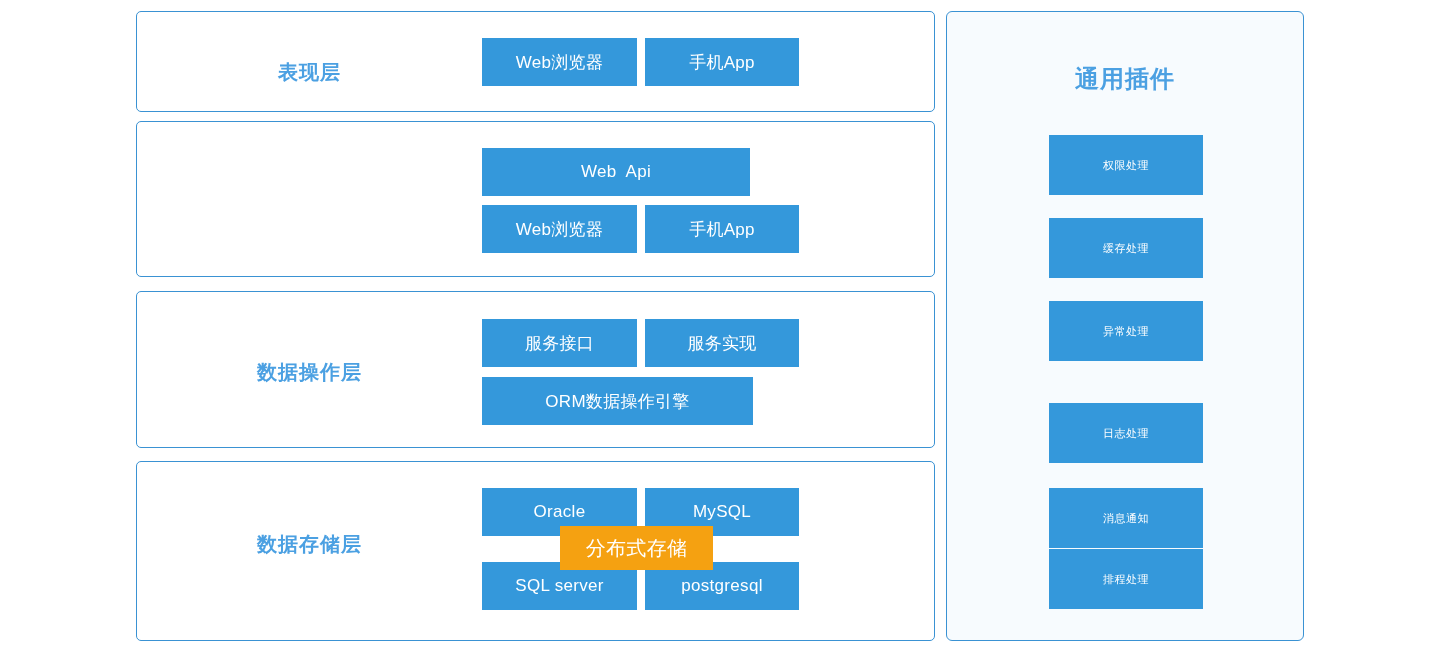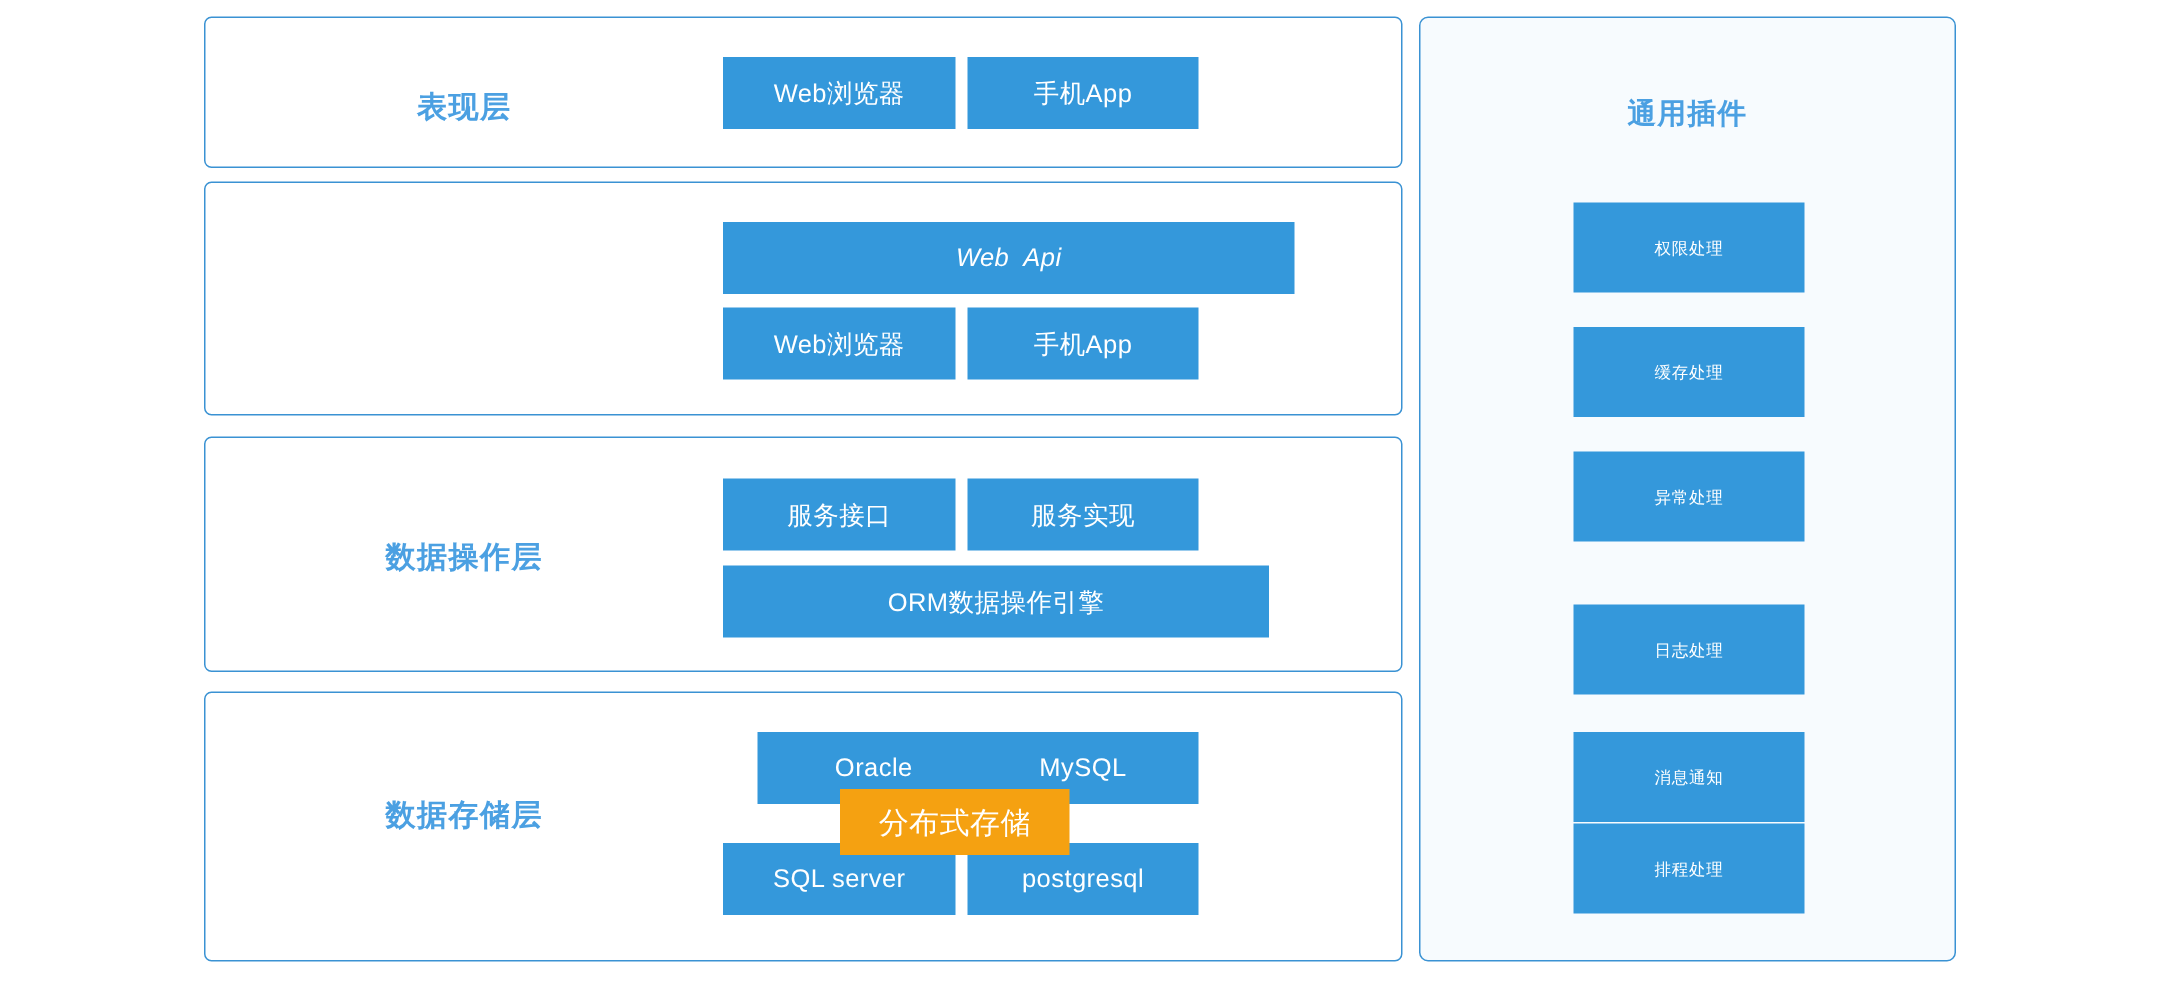--- a/index.html
+++ b/index.html
@@ -69,21 +69,21 @@
     border-radius: 6px;
   }
   .plugin-title {
     position: absolute;
     left: 0;
     top: 51px;
     width: 100%;
     text-align: center;
     color: #4ba0e2;
     font-weight: bold;
-    font-size: 19px;
+    font-size: 24px;
     letter-spacing: 1px;
   }
   .plugin-box {
     position: absolute;
     box-sizing: border-box;
     left: 102px;
     width: 154px;
     height: 60px;
     background: #3498db;
     color: #ffffff;
@@ -99,37 +99,37 @@
 
 <div class="layer-card" style="top:11px; height:101px;">
   <div class="layer-label" style="top:50px;">表现层</div>
 
   <div class="node" style="left:345px; top:26px; width:155px; height:48px;">Web浏览器</div>
   <div class="node" style="left:508px; top:26px; width:154px; height:48px;">手机App</div>
 </div>
 
 <div class="layer-card" style="top:121px; height:156px;">
 
-  <div class="node" style="left:345px; top:26px; width:381px; height:48px;font-style:italic;">Web  Api</div>
+  <div class="node" style="left:345px; top:26px; width:268px; height:48px;">Web  Api</div>
   <div class="node" style="left:345px; top:83px; width:155px; height:48px;">Web浏览器</div>
   <div class="node" style="left:508px; top:83px; width:154px; height:48px;">手机App</div>
 </div>
 
 <div class="layer-card" style="top:291px; height:157px;">
   <div class="layer-label" style="top:70px;">数据操作层</div>
 
   <div class="node" style="left:345px; top:27px; width:155px; height:48px;">服务接口</div>
   <div class="node" style="left:508px; top:27px; width:154px; height:48px;">服务实现</div>
-  <div class="node" style="left:345px; top:85px; width:364px; height:48px;">ORM数据操作引擎</div>
+  <div class="node" style="left:345px; top:85px; width:271px; height:48px;">ORM数据操作引擎</div>
 </div>
 
 <div class="layer-card" style="top:461px; height:180px;">
   <div class="layer-label" style="top:72px;">数据存储层</div>
 
-  <div class="node" style="left:345px; top:26px; width:155px; height:48px;margin-left:23px;">Oracle</div>
+  <div class="node" style="left:345px; top:26px; width:155px; height:48px;">Oracle</div>
   <div class="node" style="left:508px; top:26px; width:154px; height:48px;text-align:right;">MySQL</div>
   <div class="node" style="left:345px; top:100px; width:155px; height:48px;">SQL server</div>
   <div class="node" style="left:508px; top:100px; width:154px; height:48px;">postgresql</div>
 
   <div class="node orange" style="left:423px; top:64px; width:153px; height:44px;">分布式存储</div>
 </div>
 
 <div class="plugin-panel">
   <div class="plugin-title">通用插件</div>
 

